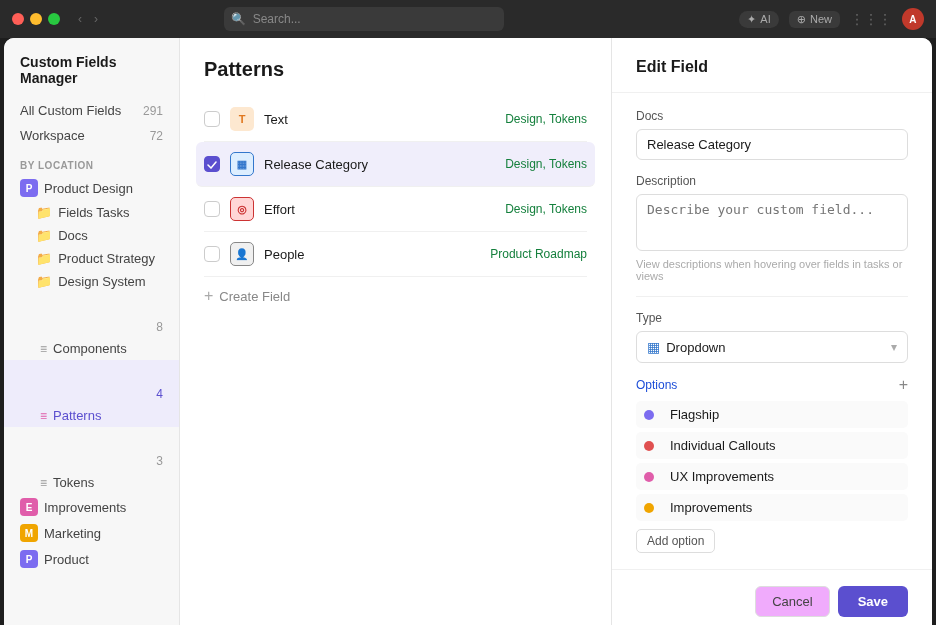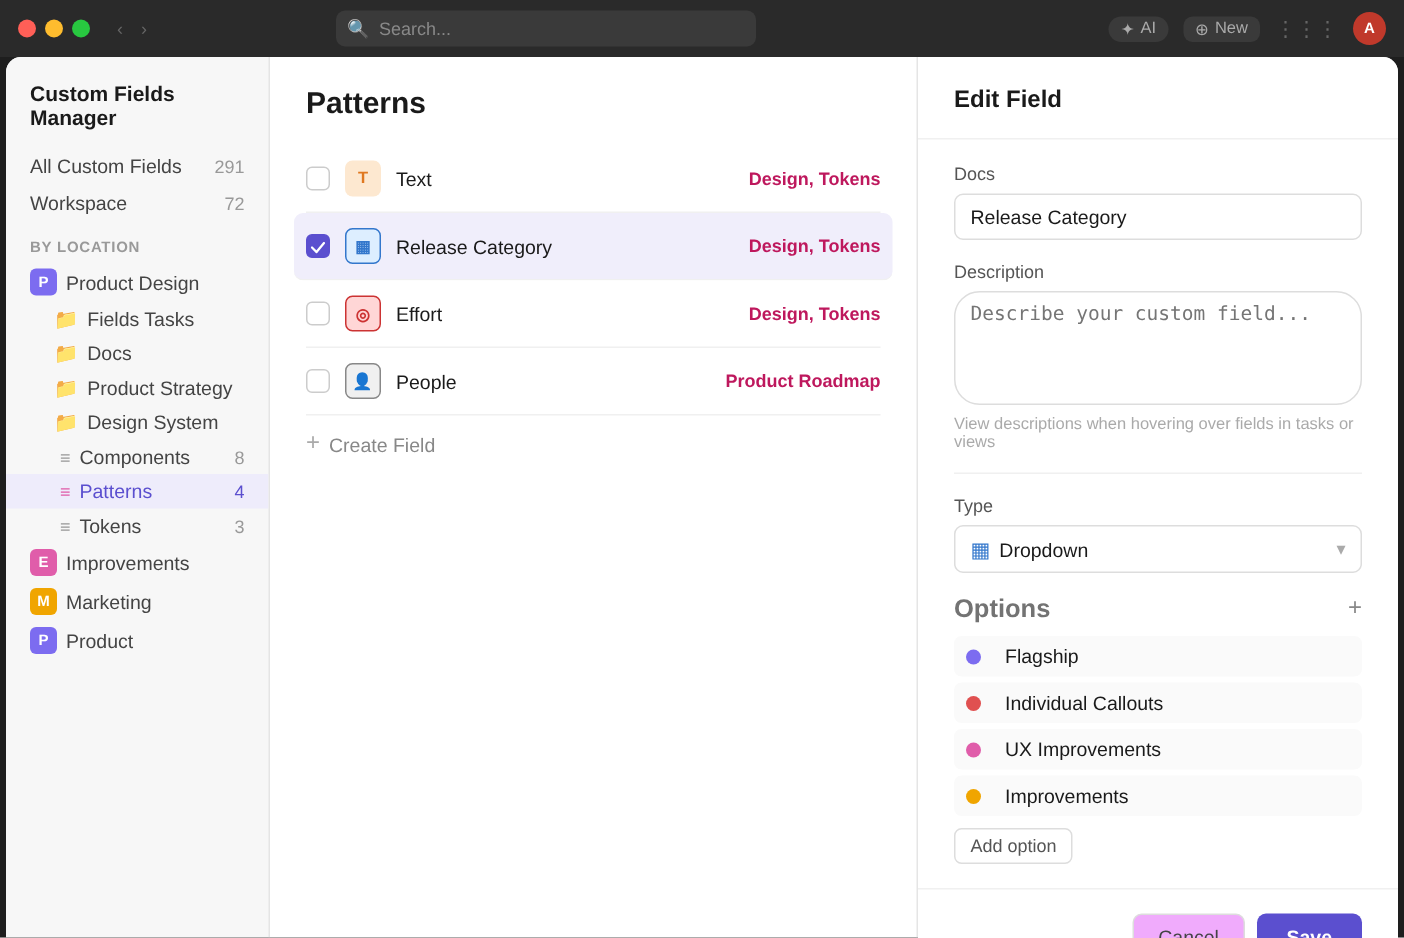--- a/index.html
+++ b/index.html
@@ -172,20 +172,21 @@
       font-size: 13px;
     }
     .sidebar-sub-item.active {
       background: #eeecfb;
       color: #5b4fcf;
     }
     .sidebar-sub-item-left {
       display: flex;
       align-items: flex-end;
       gap: 6px;
+      margin-top: 44px;
     }
 
     
     .loc-badge {
       width: 18px;
       height: 18px;
       border-radius: 4px;
       display: flex;
       align-items: center;
       justify-content: center;
@@ -246,22 +247,21 @@
     .icon-effort { background: #ffd6d6; color: #cc3333; border: 1.5px solid #cc3333; }
     .icon-people { background: #f0f0f0; color: #555; border: 1.5px solid #888; }
     .field-name {
       font-size: 13px;
       color: #1a1a1a;
       font-weight: 500;
       flex: 1;
     }
     .field-tags {
       font-size: 12px;
-      color: #be185d;
-      font-weight: bold;
+      color: #15803d;
     }
     .create-field {
       display: flex;
       align-items: center;
       gap: 6px;
       padding: 10px 0;
       color: #888;
       cursor: pointer;
       font-size: 13px;
     }
@@ -297,27 +297,27 @@
       border-radius: 6px;
       padding: 7px 10px;
       font-size: 13px;
       color: #1a1a1a;
       outline: none;
       margin-bottom: 14px;
     }
     .form-textarea {
       width: 100%;
       border: 1.5px solid #ddd;
-      border-radius: 17px;
+      border-radius: 6px;
       padding: 7px 10px;
       font-size: 13px;
       color: #888;
       outline: none;
       resize: none;
-      height: 76px;
+      height: 57px;
       margin-bottom: 4px;
     }
     .form-hint {
       font-size: 11px;
       color: #aaa;
       margin-bottom: 14px;
     }
     .form-divider {
       border: none;
       border-top: 1px solid #f0f0f0;
@@ -340,23 +340,23 @@
       align-items: center;
       gap: 6px;
     }
     .options-header {
       display: flex;
       align-items: center;
       justify-content: space-between;
       margin-bottom: 8px;
     }
     .options-label {
-      font-size: 17px;
-      font-weight: 700;
-      color: #737373;
+      font-size: 12px;
+      font-weight: 400;
+      color: #1d4ed8;
     }
     .options-add {
       color: #888;
       cursor: pointer;
       font-size: 16px;
       line-height: 1;
     }
     .option-item {
       display: flex;
       align-items: center;

